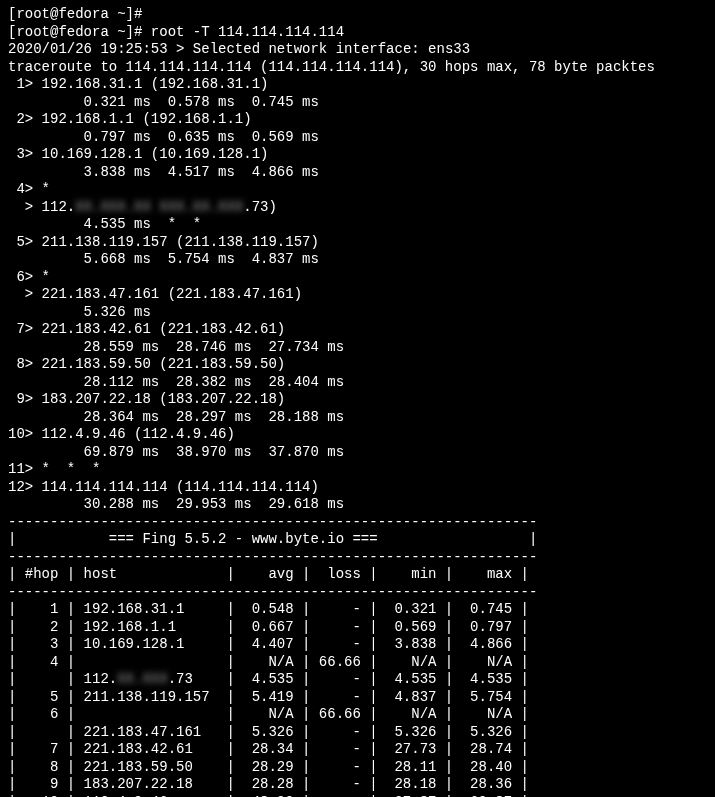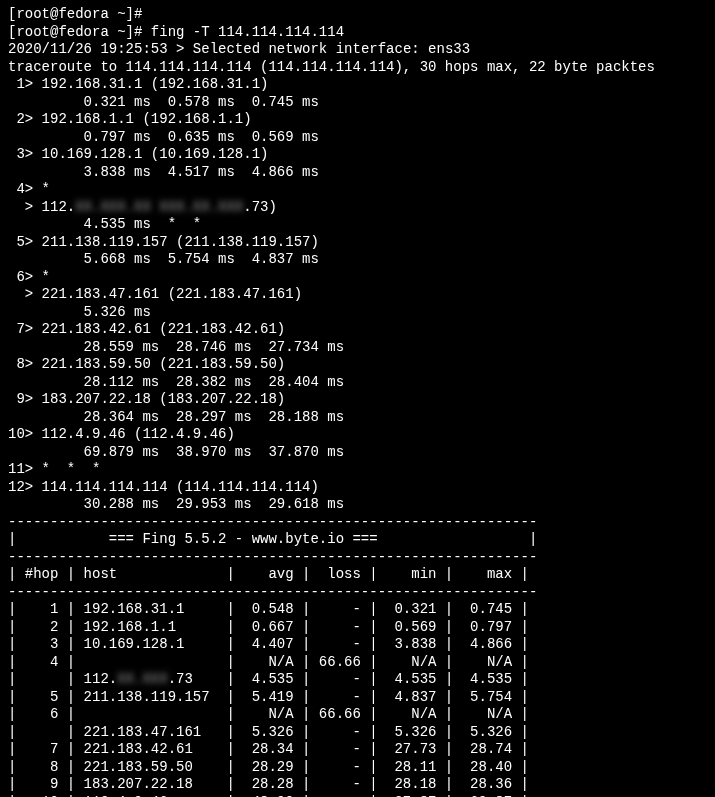--- a/index.html
+++ b/index.html
@@ -18,23 +18,23 @@
   }
   .blur {
     color: transparent;
     text-shadow: 0 0 6px rgba(200,200,200,0.9);
   }
 </style>
 </head>
 <body>
 
 <div class="term"><span><span>[root@fedora ~]#</span></span>
-<span><span>[root@fedora ~]#</span> <span>fing -T 114.114.114.114</span></span>
-<span><span>2020/11/26 19:25:53</span> <span>&gt; Selected network interface: ens33</span></span>
-<span>traceroute to 114.114.114.114 (114.114.114.114), 30 hops max, 22 byte packtes</span>
+<span><span>[root@fedora ~]#</span> <span>root -T 114.114.114.114</span></span>
+<span><span>2020/01/26 19:25:53</span> <span>&gt; Selected network interface: ens33</span></span>
+<span>traceroute to 114.114.114.114 (114.114.114.114), 30 hops max, 78 byte packtes</span>
 <span id="hops-container"> 1&gt; 192.168.31.1 (192.168.31.1)
          0.321 ms  0.578 ms  0.745 ms
  2&gt; 192.168.1.1 (192.168.1.1)
          0.797 ms  0.635 ms  0.569 ms
  3&gt; 10.169.128.1 (10.169.128.1)
          3.838 ms  4.517 ms  4.866 ms
  4&gt; *
   &gt; 112.<span class="blur">XX.XXX.XX XXX.XX.XXX</span>.73)
          4.535 ms  *  *
  5&gt; 211.138.119.157 (211.138.119.157)

